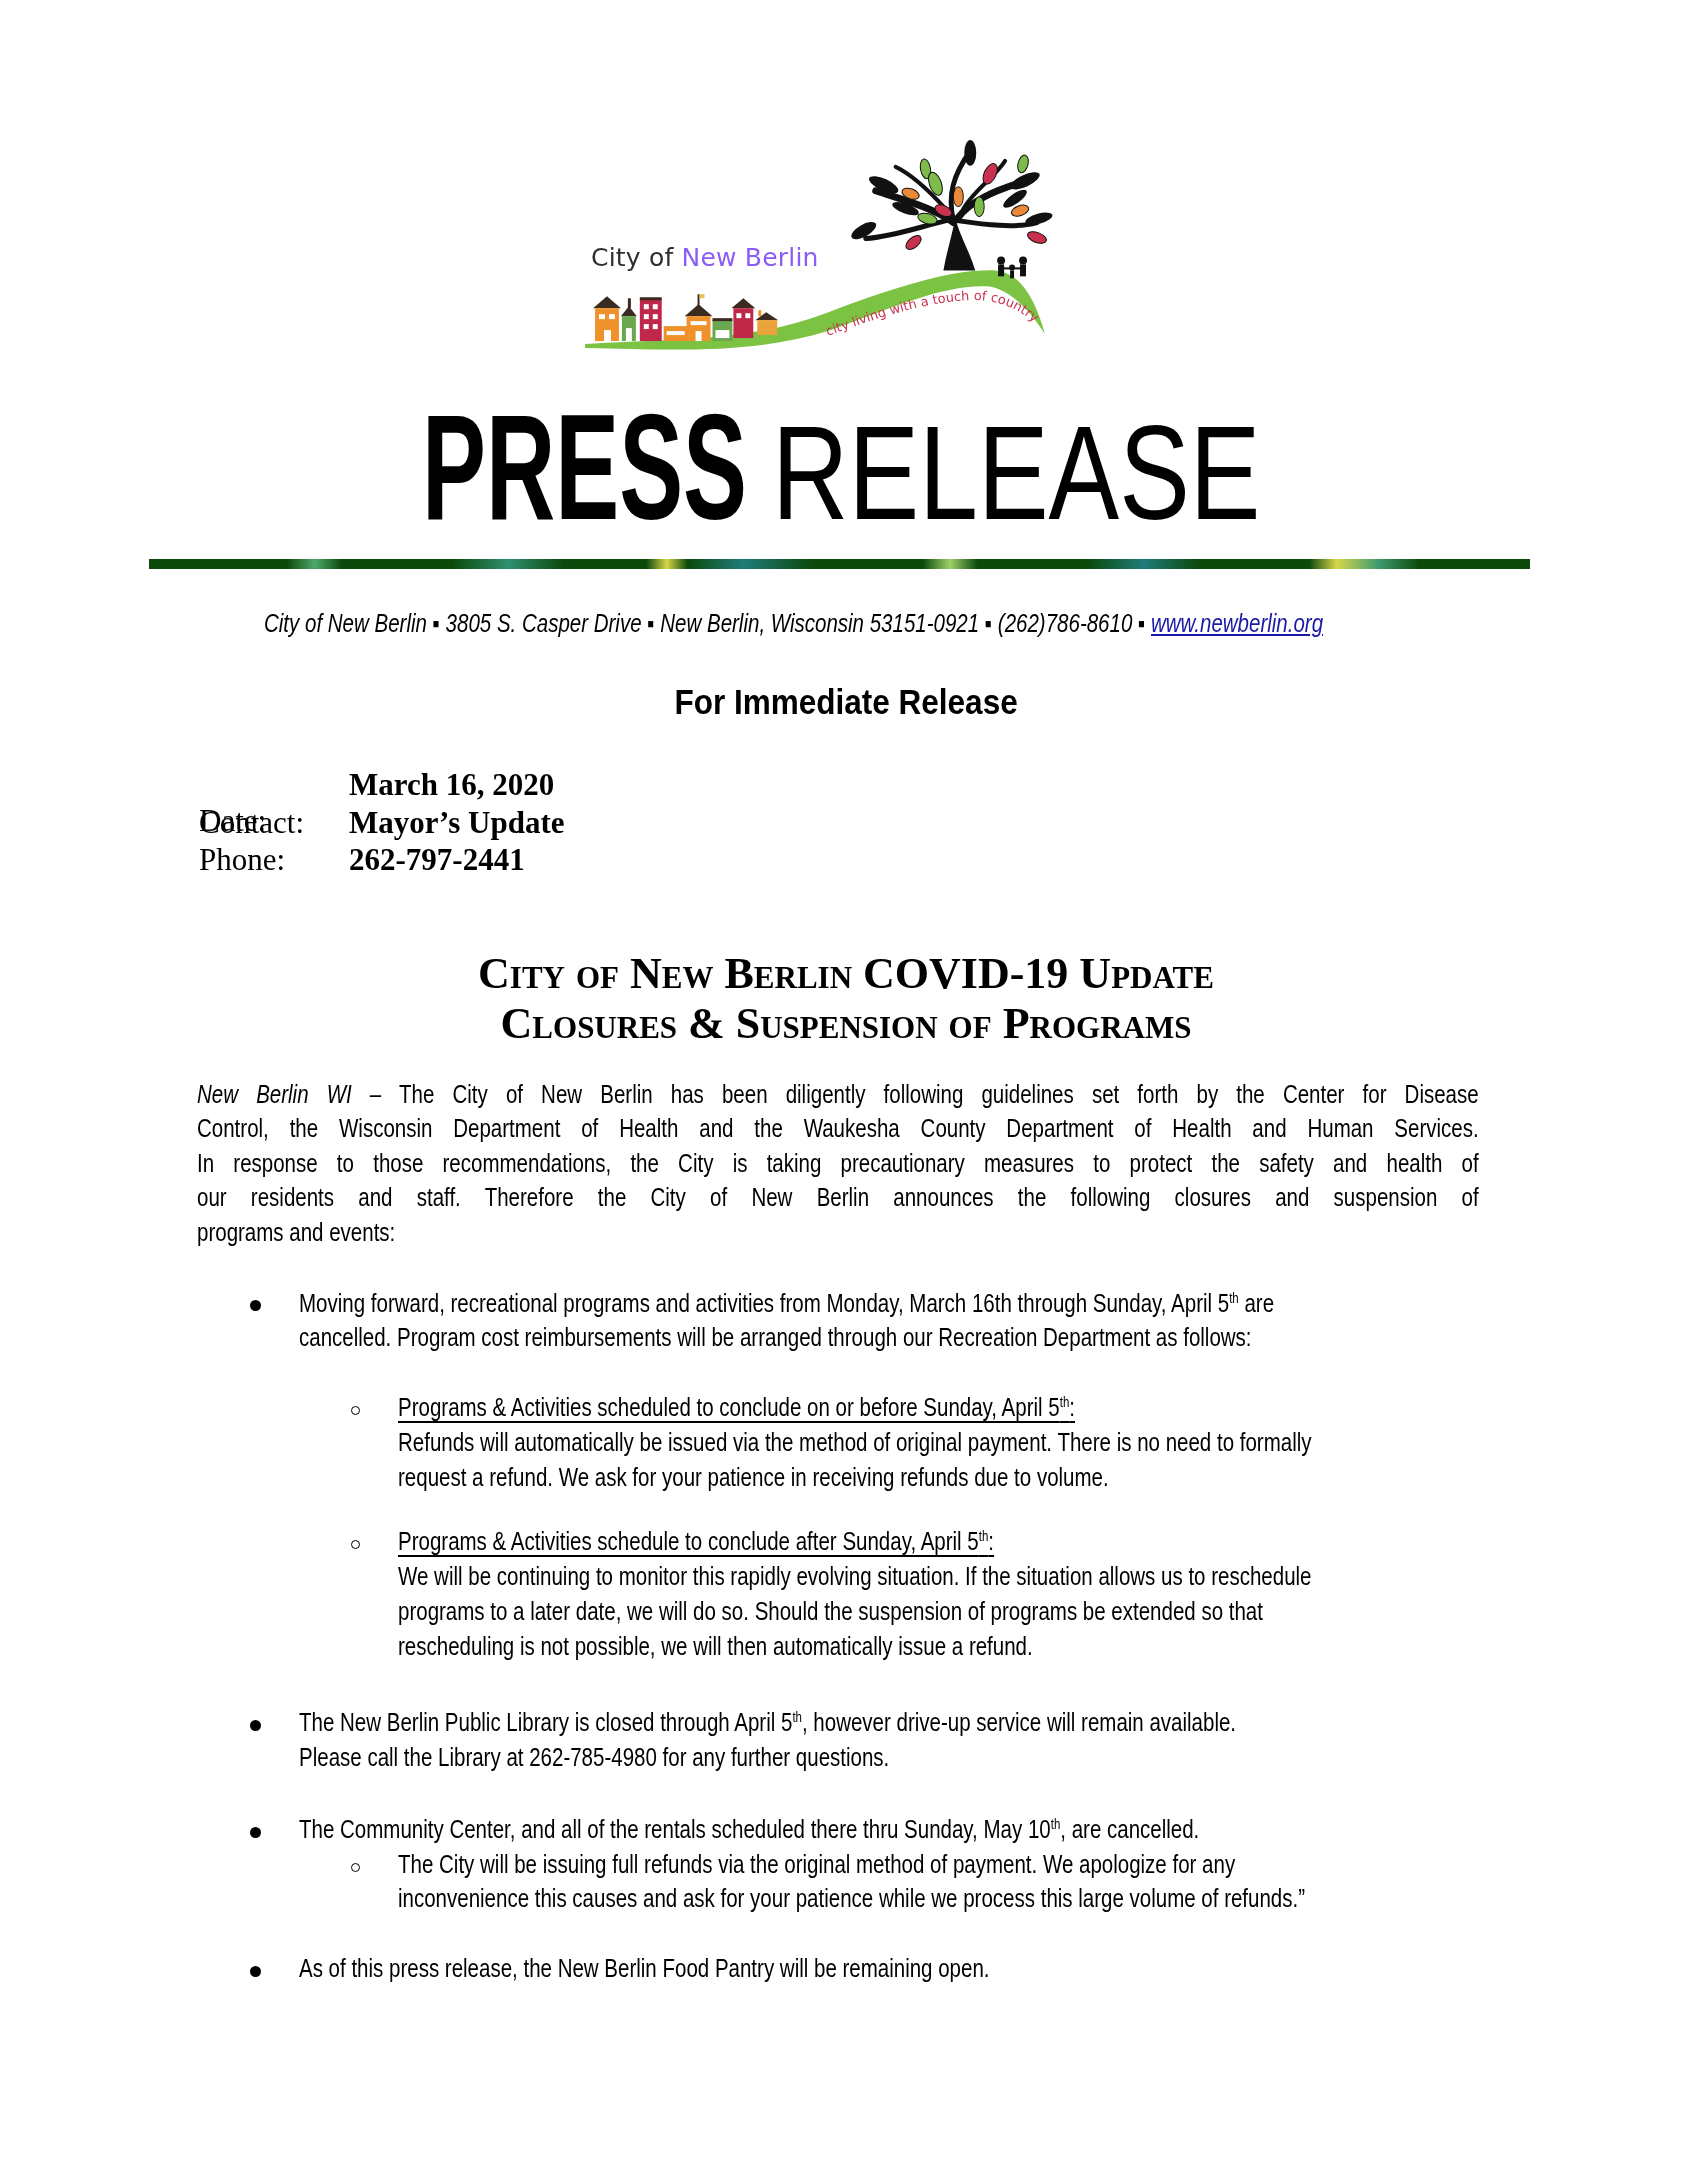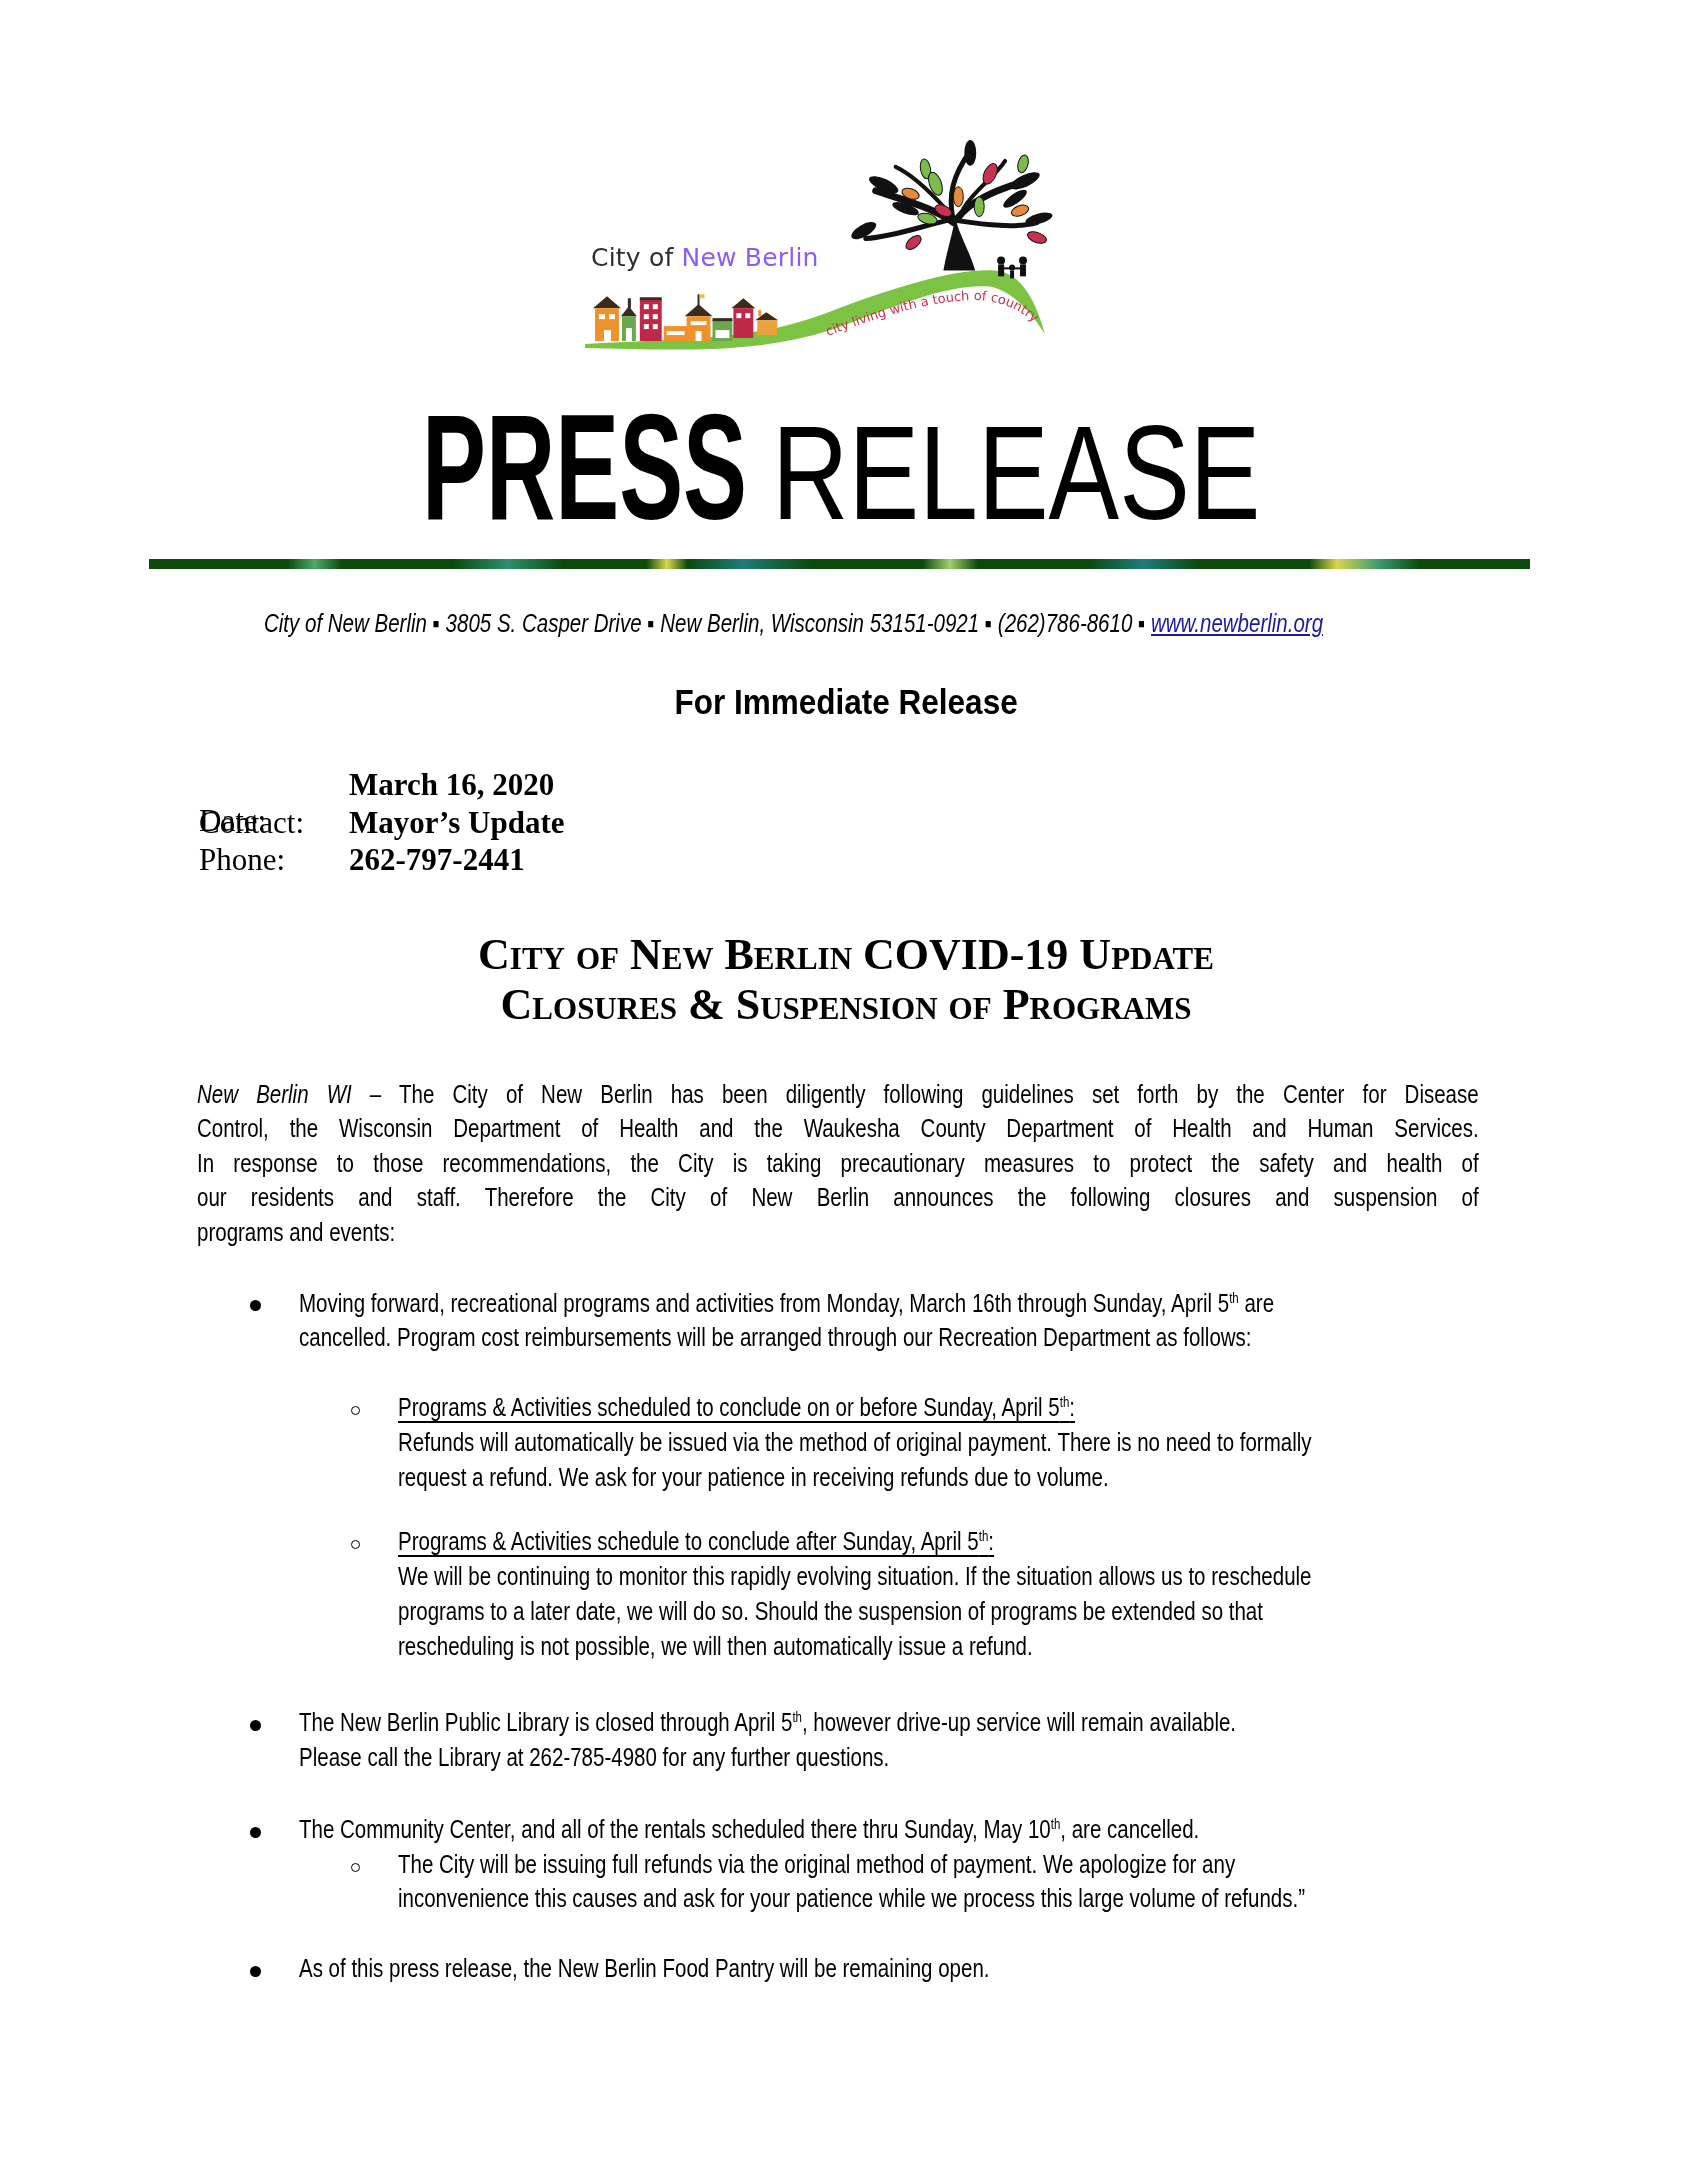--- a/index.html
+++ b/index.html
@@ -12,21 +12,21 @@
   .justify { text-align: justify; text-align-last: justify; white-space: normal; }
   sup.th { font-size: 14px; line-height: 0; vertical-align: 9px; }
   .bullet-dot { position: absolute; width: 11px; height: 11px; border-radius: 50%; background: #000; }
   .sub-circle { position: absolute; width: 9px; height: 9px; border-radius: 50%; border: 1.3px solid #000; box-sizing: border-box; }
   .uline { text-decoration: underline; text-decoration-thickness: 2px; text-underline-offset: 5px; }
   #logo-text { font-family: "DejaVu Sans", sans-serif; font-size: 25px; line-height: 25px; color: #2e2e2e; letter-spacing: 0.2px; }
   #logo-text .crimson { color: #8b5cf6; }
   .link { color: #1a1aa6; text-decoration: underline; }
   .meta-label { font-weight: normal; }
   .meta-value { font-weight: bold; }
-  .headline { font-family: "Liberation Serif", serif; font-weight: bold; font-size: 44px; line-height: 44px; font-variant: small-caps; text-align: center; width: 1692px; left: 0; }
+  .headline { font-family: "Liberation Serif", serif; font-weight: bold; font-size: 44px; line-height: 44px; font-variant: small-caps; text-align: center; width: 1692px; left: 0; margin-top: 19px; }
 </style>
 </head>
 <body>
 
 <div class="abs" style="left:577px; top:139px; width:478px; height:211px;">
   <svg width="478" height="211" viewBox="0 0 480 212">
 
     <path d="M8 206 C 90 200, 170 205, 250 175 C 320 148, 380 130, 420 132 C 445 134, 460 160, 470 196 C 452 168, 432 150, 412 148 C 370 146, 320 168, 255 192 C 180 216, 100 212, 8 210 Z" fill="#7cc243"></path>
 
     <g>

